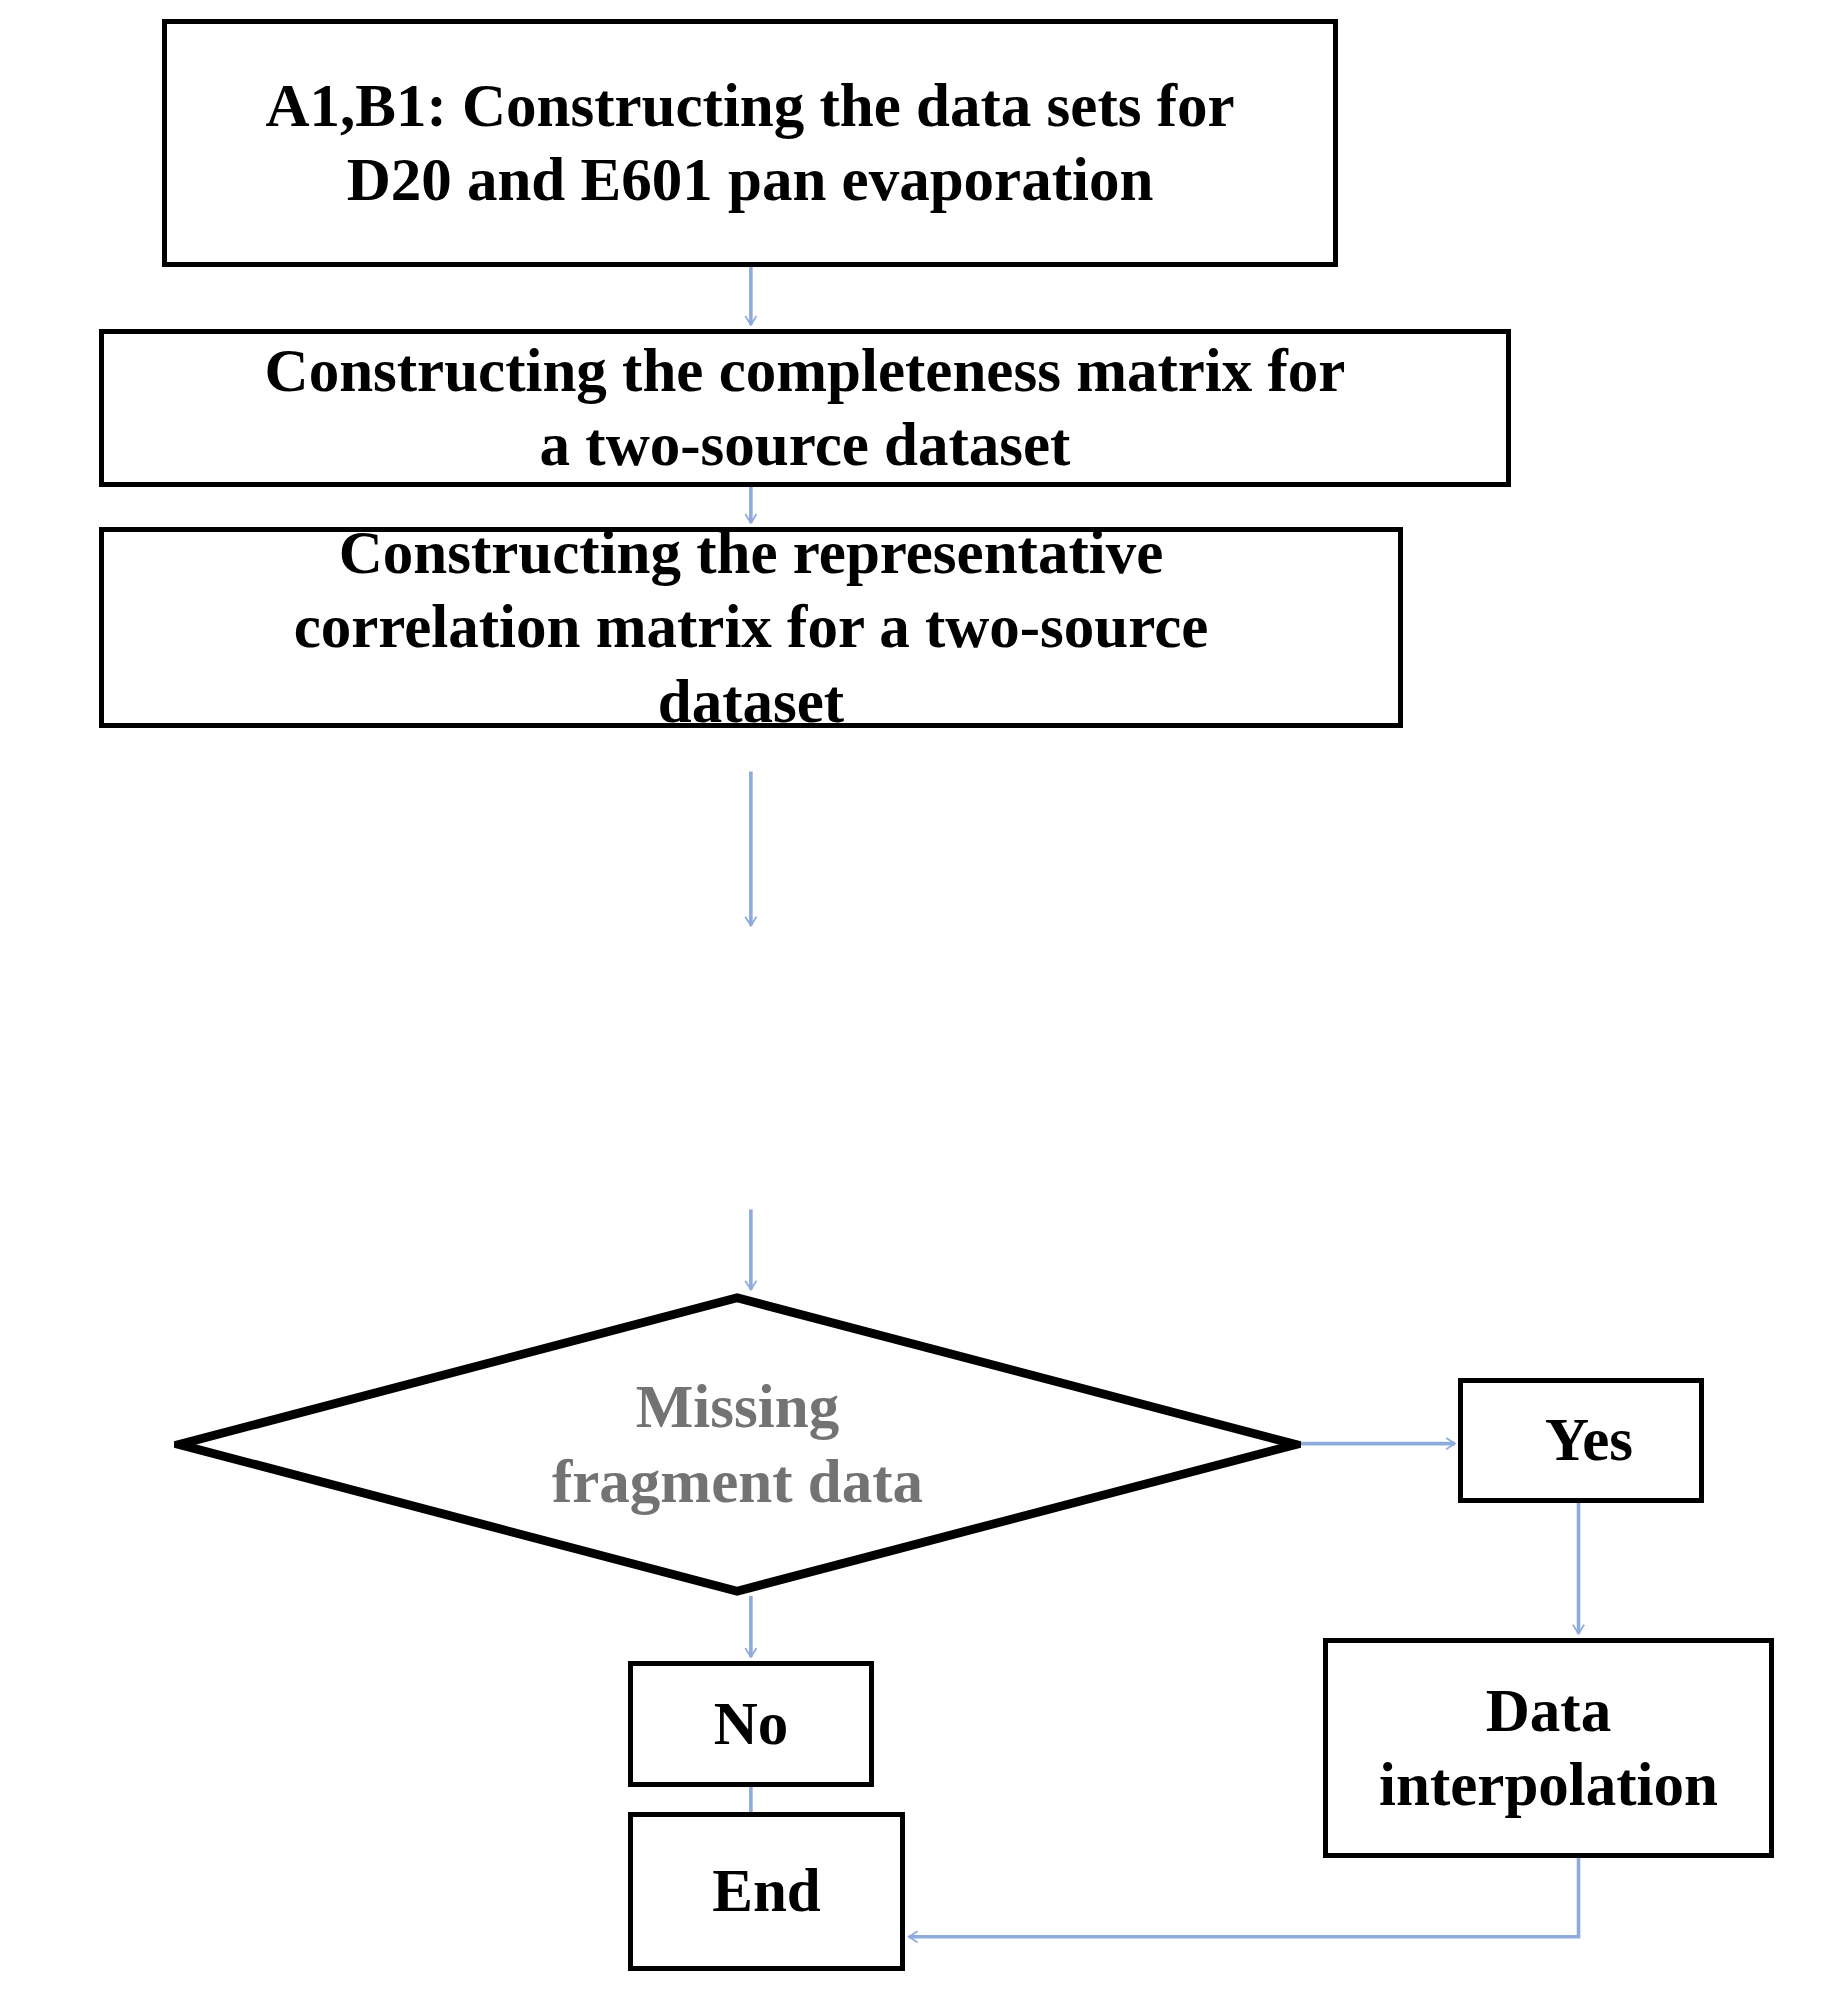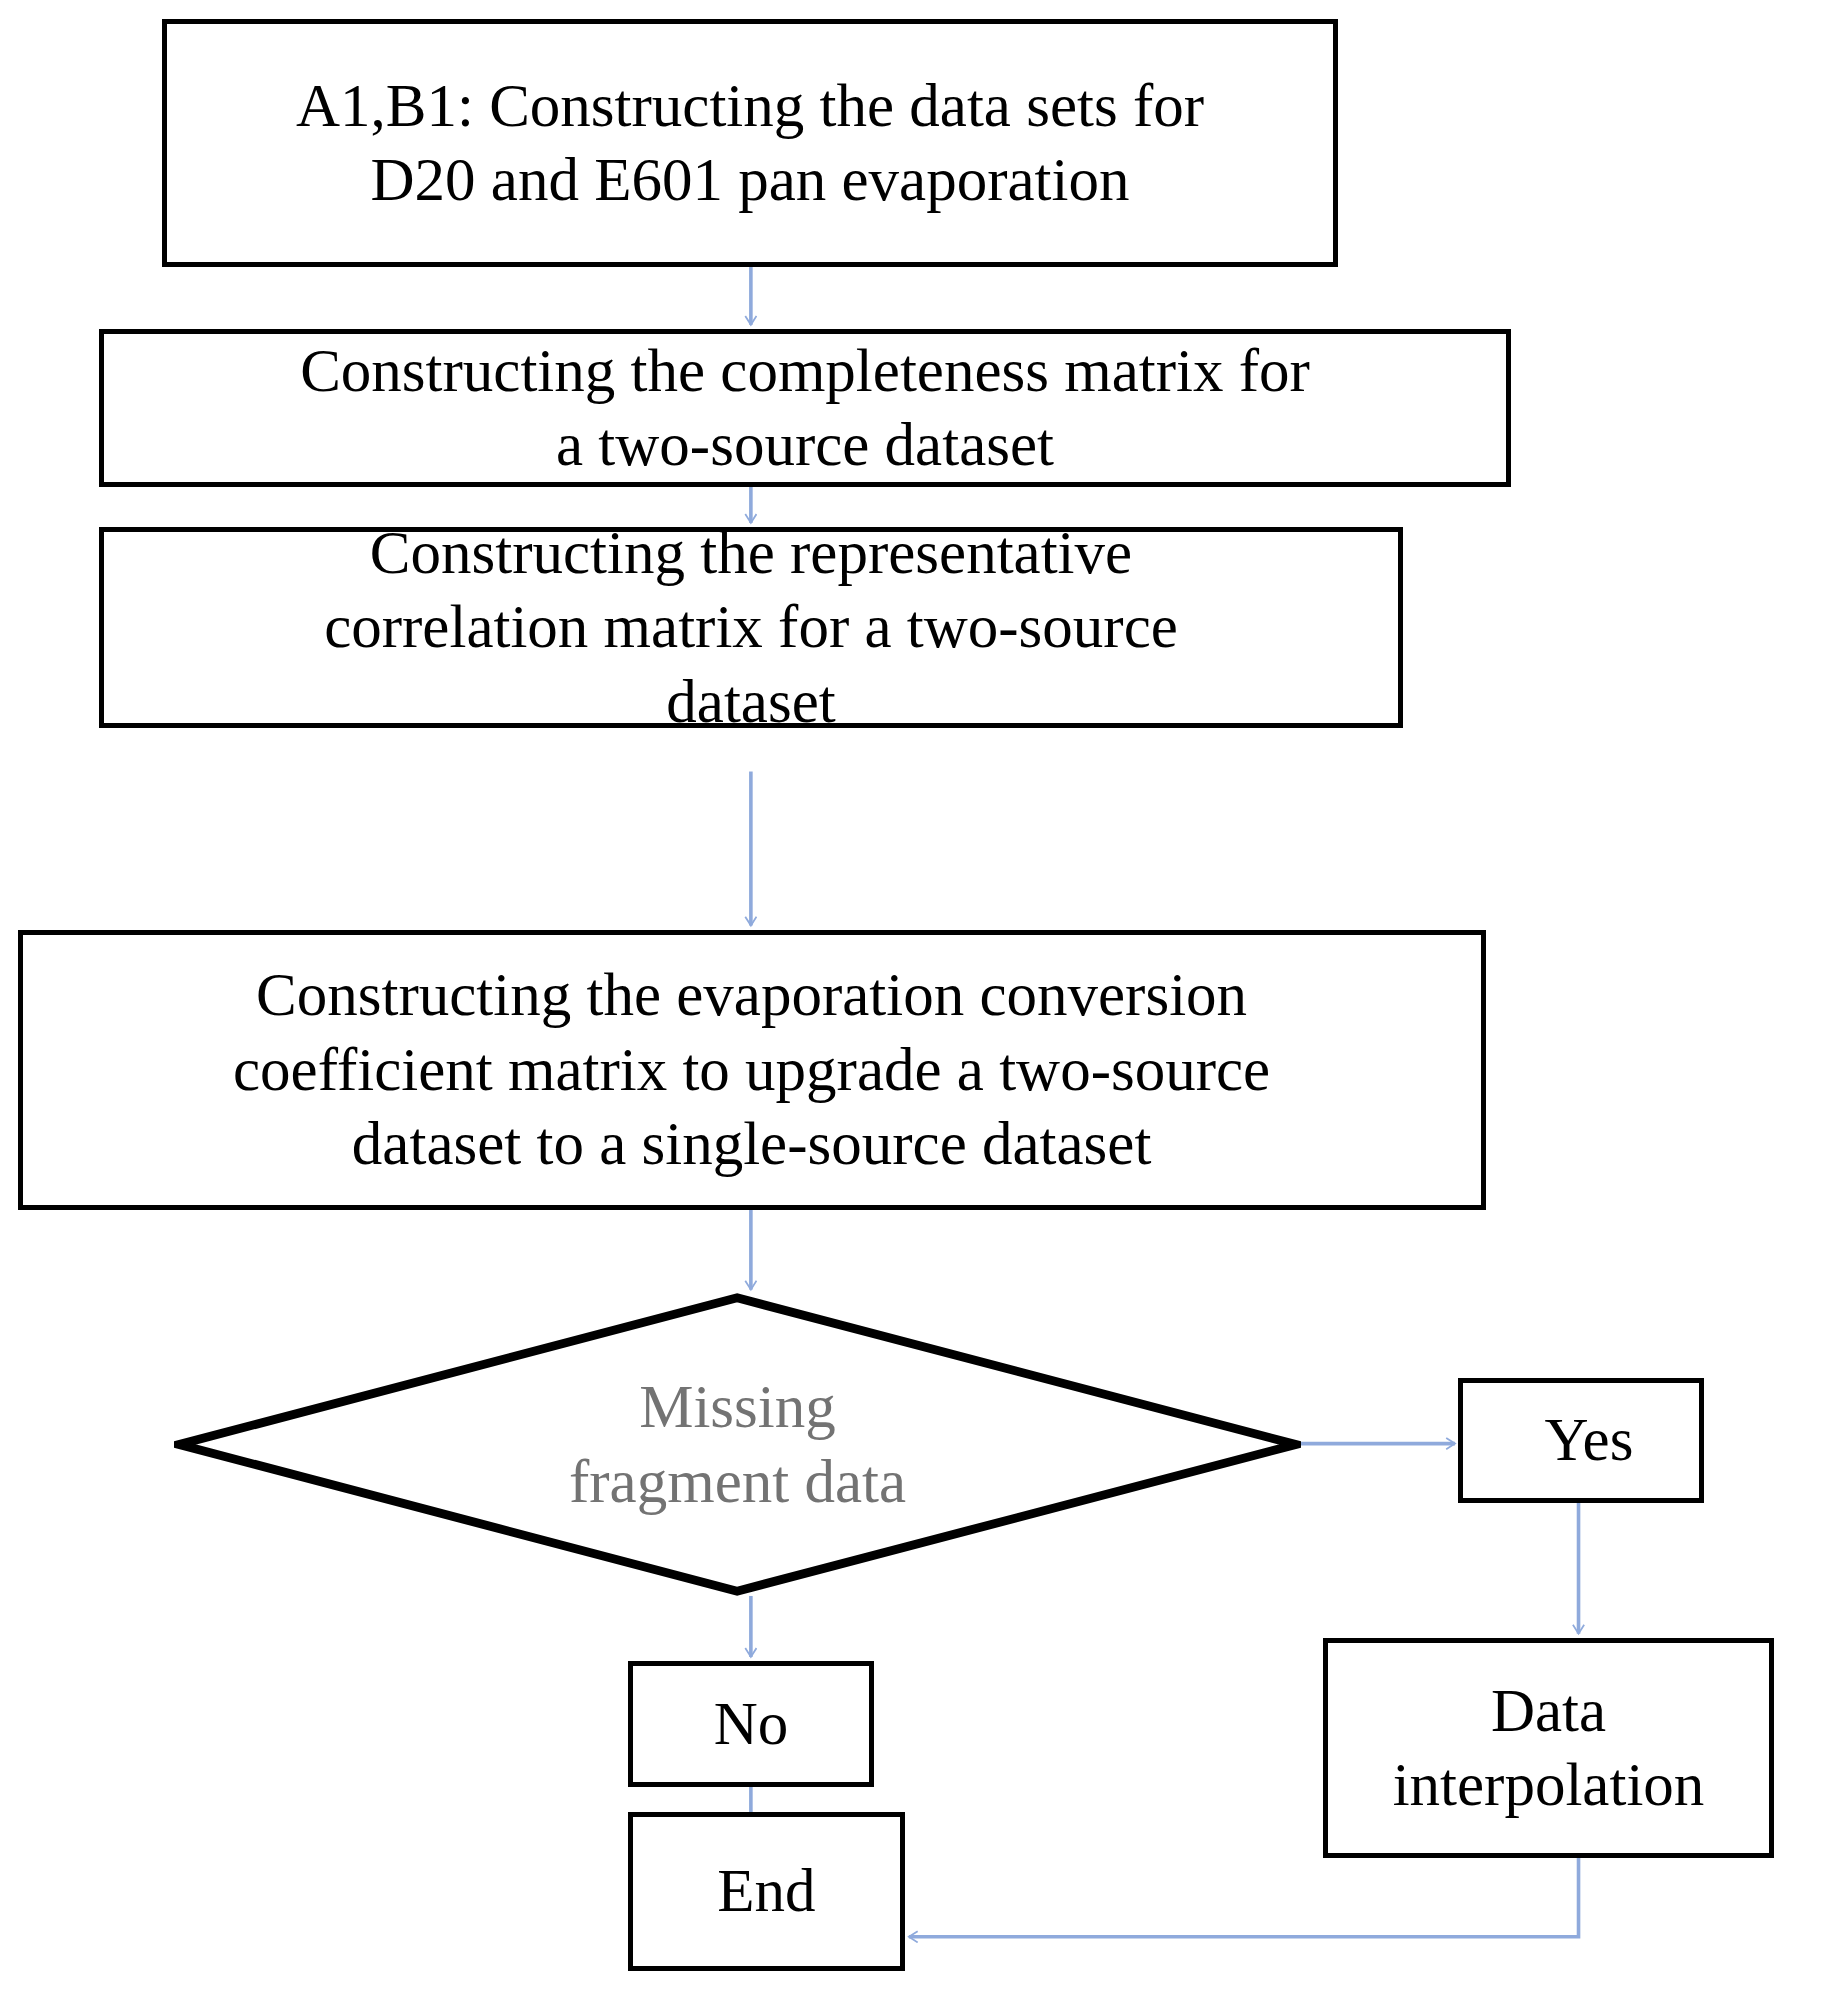--- a/index.html
+++ b/index.html
@@ -7,20 +7,21 @@
     padding: 0;
     background: #ffffff;
   }
   #canvas {
     position: relative;
     width: 1845px;
     height: 2013px;
     background: #ffffff;
     overflow: hidden;
     font-family: "Liberation Serif", "DejaVu Serif", serif;
+    font-weight: bold;
   }
   .node {
     position: absolute;
     box-sizing: border-box;
     background: #ffffff;
     border: 5.6px solid #000000;
     display: flex;
     align-items: center;
     justify-content: center;
     text-align: center;
@@ -118,25 +119,20 @@
     <span class="txt">Constructing the completeness matrix for
 a two-source dataset</span>
   </div>
 
   <div class="node" id="node-correlation">
     <span class="txt">Constructing the representative
 correlation matrix for a two-source
 dataset</span>
   </div>
 
-  <div class="node" id="node-conversion">
-    <span class="txt">Constructing the evaporation conversion
-coefficient matrix to upgrade a two-source
-dataset to a single-source dataset</span>
-  </div>
 
   <div id="node-decision">
     <svg viewBox="0 0 1405 378" width="1127" height="303">
       <polygon points="702,6 1399,189 702,372 6,189" fill="#ffffff" stroke="#000000" stroke-width="11"></polygon>
     </svg>
     <span class="dlabel">Missing
 fragment data</span>
   </div>
 
   <div class="node" id="node-yes">

